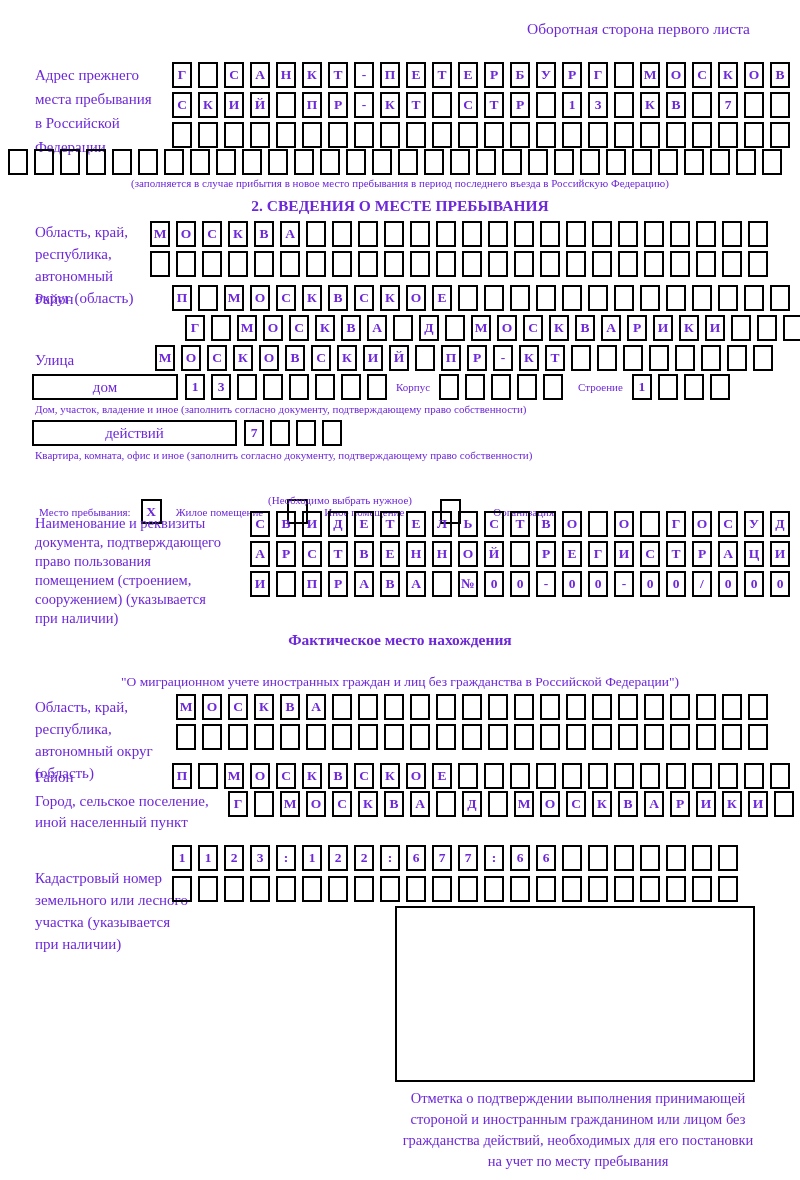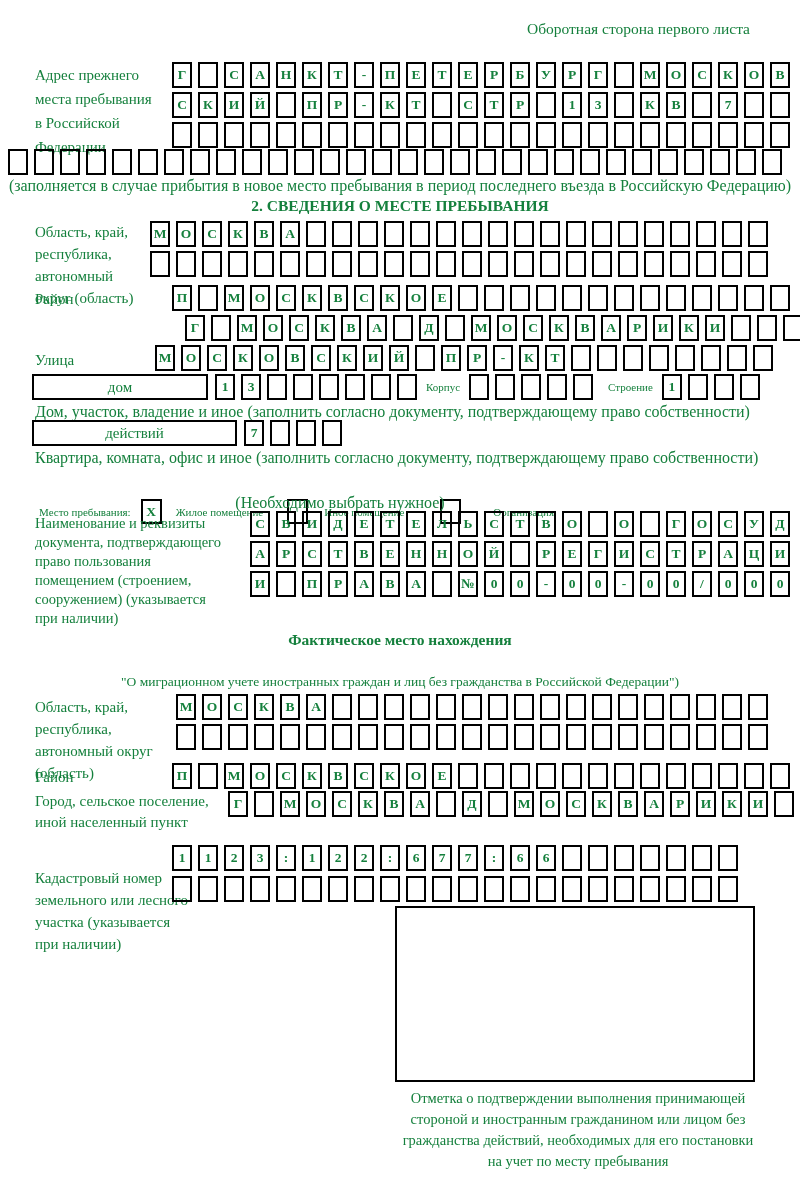--- a/index.html
+++ b/index.html
@@ -1,36 +1,36 @@
 <!DOCTYPE html>
 <html><head>
 <meta charset="utf-8">
 <style>
   html,body{margin:0;padding:0;background:#fff;}
   .page{
-    position:relative;width:800px;height:1180px;background:#fff;color:#15803d;
+    position:relative;width:800px;height:1180px;background:#fff;color:#6d28d9;
     font-family:"Liberation Serif","DejaVu Serif",serif;overflow:hidden;
   }
   .abs{position:absolute;}
   .lbl{position:absolute;left:35px;white-space:pre-line;font-size:15px;line-height:22px;}
   .center{position:absolute;left:0;width:100%;text-align:center;}
   .boxrow{position:absolute;display:flex;gap:6px;}
   .boxes{display:flex;gap:6px;}
   .cell{
     flex:0 0 20px;width:20px;height:26px;border:2px solid #000;box-sizing:border-box;
     display:flex;align-items:center;justify-content:center;
     font-size:13.5px;font-weight:600;line-height:1;
   }
   .widebox{
     border:2px solid #000;height:26px;box-sizing:border-box;
     display:flex;align-items:center;justify-content:center;font-size:15px;
   }
   .inline-row{position:absolute;display:flex;align-items:center;gap:7px;}
   .inline-lab{font-size:11px;padding:0 2px;white-space:nowrap;}
-  .cap{font-size:16px;}
+  .cap{font-size:11px;}
   .title{font-weight:bold;font-size:15.5px;}
   .cb{flex:0 0 21px;width:21px;height:25px;}
   .stamp{position:absolute;border:2px solid #000;box-sizing:border-box;background:#fff;}
   .pre{white-space:pre-line;}
 </style>
 </head>
 <body>
 
 <div class="page">
 
@@ -288,21 +288,21 @@
       <span class="cell"></span>
       <span class="cell"></span>
       <span class="cell"></span>
       <span class="cell"></span>
       <span class="cell"></span>
       <span class="cell"></span>
       <span class="cell"></span>
     </div>
 
   <div class="inline-row" style="top:374px;left:32px;">
-    <div class="widebox" style="width:176px;">дом</div>
+    <div class="widebox" style="width:146px;">дом</div>
     <div class="boxes">
         <span class="cell">1</span>
         <span class="cell">3</span>
         <span class="cell"></span>
         <span class="cell"></span>
         <span class="cell"></span>
         <span class="cell"></span>
         <span class="cell"></span>
         <span class="cell"></span>
       </div>

